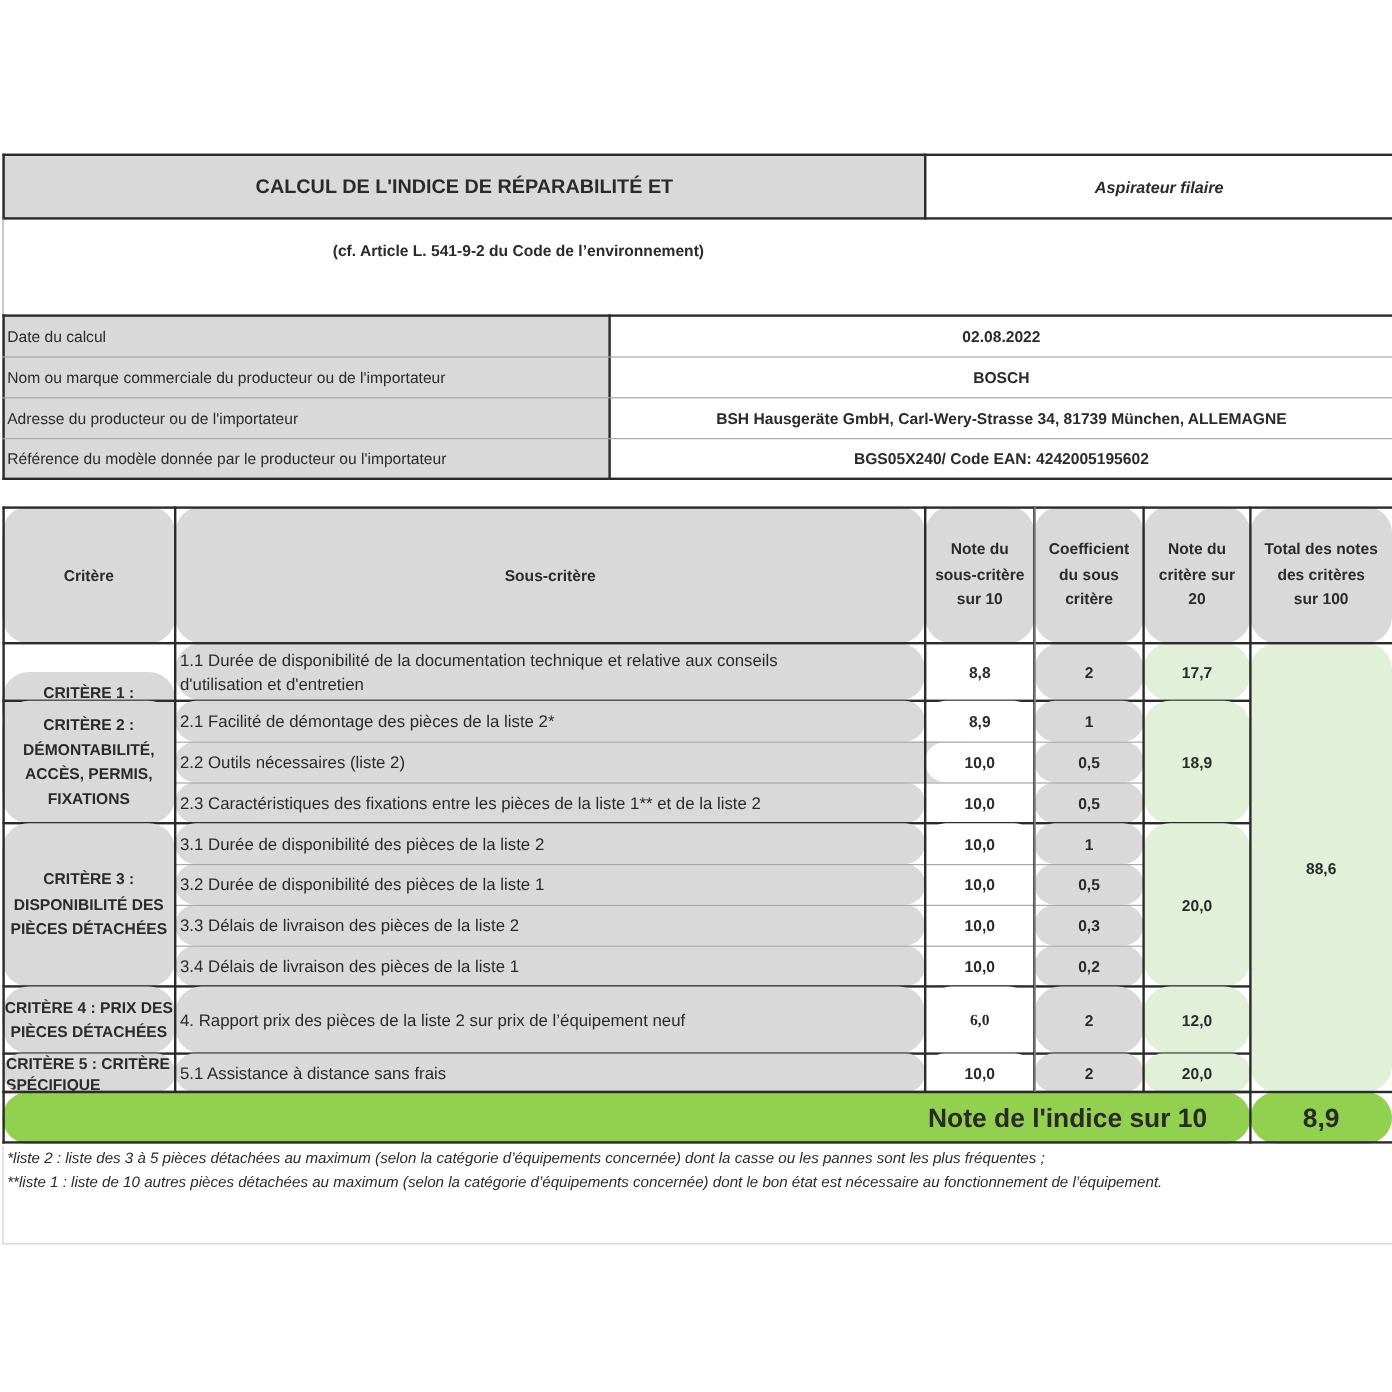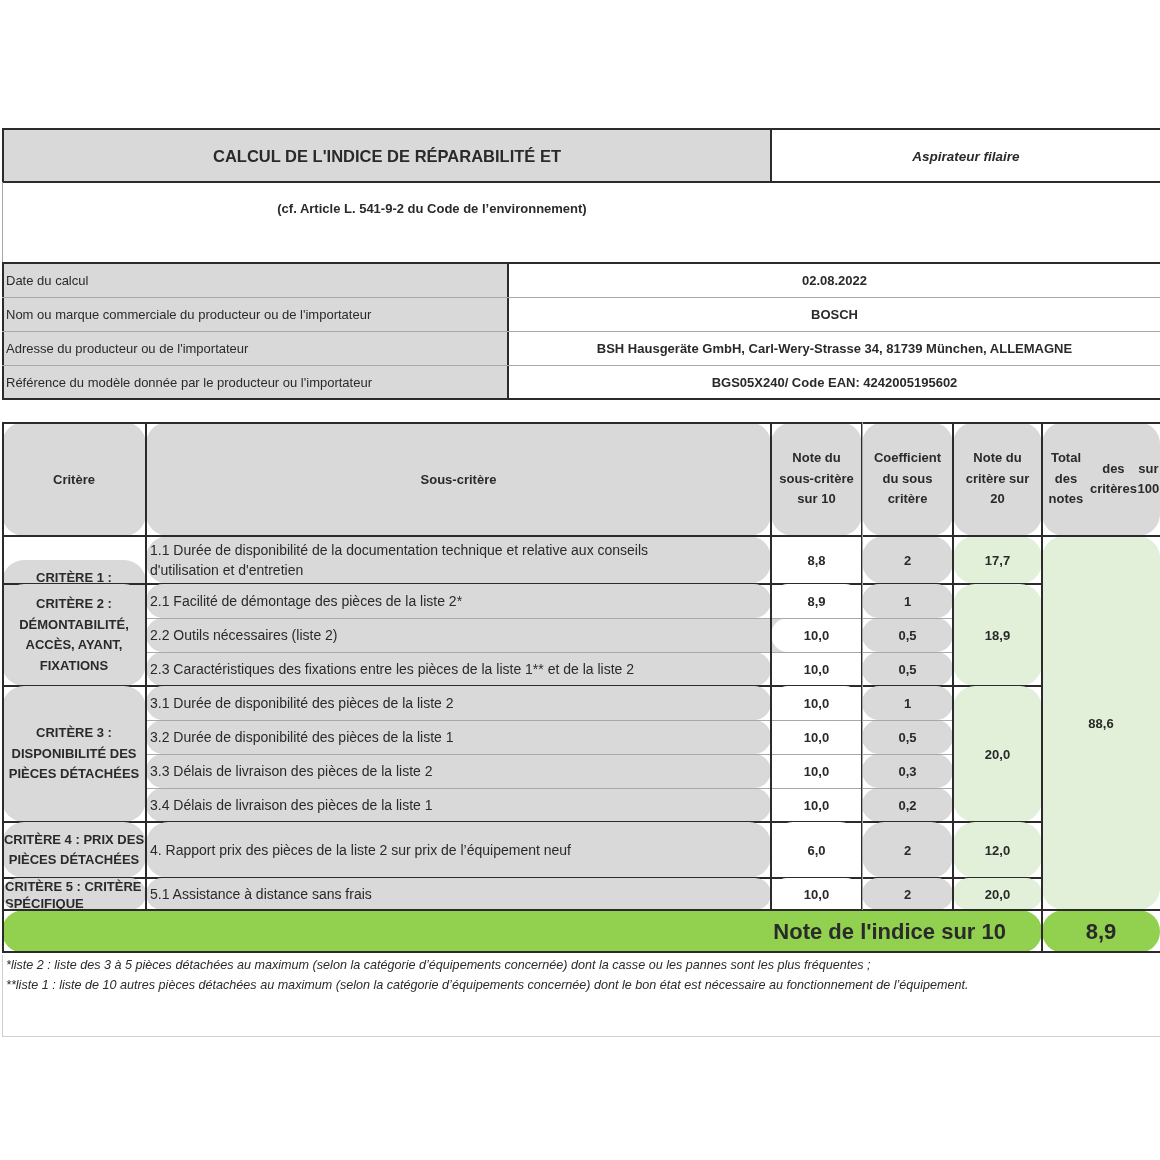--- a/index.html
+++ b/index.html
@@ -71,41 +71,41 @@
     <div class="cell gray b fs13" style="left: 862px; top: 422px; width: 91px; height: 114px; flex-direction: column; line-height: 20.5px;">
       <div>Coefficient</div>
       <div>du sous</div>
       <div>critère</div>
     </div>
     <div class="cell gray b fs13" style="left: 953px; top: 422px; width: 89px; height: 114px; flex-direction: column; line-height: 20.5px;">
       <div>Note du</div>
       <div>critère sur</div>
       <div>20</div>
     </div>
-    <div class="cell gray b fs13" style="left: 1042px; top: 422px; width: 118px; height: 114px; flex-direction: row; line-height: 20.5px;">
+    <div class="cell gray b fs13" style="left: 1042px; top: 422px; width: 118px; height: 114px; flex-direction: column; line-height: 20.5px;">
       <div>Total des notes</div>
       <div>des critères</div>
       <div>sur 100</div>
     </div>
     <div class="cell gray b fs13" style="left: 2px; top: 560px; width: 144px; height: 56px; flex-direction: column; line-height: 20.5px;">
       <div>CRITÈRE 1 :</div>
       <div>DOCUMENTATION</div>
     </div>
     <div class="cell lgreen b fs13" style="left:953px;top:536px;width:89px;height:48px;flex-direction:column;">17,7</div>
     <div class="cell gray fs14 left" style="left: 146px; top: 536px; width: 625px; height: 48px; flex-direction: column; align-items: flex-start; justify-content: center; line-height: 20px;">
       <div>1.1 Durée de disponibilité de la documentation technique et relative aux conseils</div>
       <div>d'utilisation et d'entretien</div>
     </div>
     <div class="cell white b fs13" style="left:771px;top:536px;width:91px;height:48px;flex-direction:column;">8,8</div>
     <div class="cell gray b fs13" style="left:862px;top:536px;width:91px;height:48px;flex-direction:column;">2</div>
     <div class="hline" style="left:2px;top:583px;width:1040px;"></div>
     <div class="cell gray b fs13" style="left: 2px; top: 584px; width: 144px; height: 102px; flex-direction: column; line-height: 20.5px;">
       <div>CRITÈRE 2 :</div>
       <div>DÉMONTABILITÉ,</div>
-      <div>ACCÈS, AYANT,</div>
+      <div>ACCÈS, PERMIS,</div>
       <div>FIXATIONS</div>
     </div>
     <div class="cell lgreen b fs13" style="left:953px;top:584px;width:89px;height:102px;flex-direction:column;">18,9</div>
     <div class="cell gray fs14 left" style="left: 146px; top: 584px; width: 625px; height: 34px; flex-direction: column; align-items: flex-start; justify-content: center; line-height: 20px;">
       <div>2.1 Facilité de démontage des pièces de la liste 2*</div>
     </div>
     <div class="cell white b fs13" style="left:771px;top:584px;width:91px;height:34px;flex-direction:column;">8,9</div>
     <div class="cell gray b fs13" style="left:862px;top:584px;width:91px;height:34px;flex-direction:column;">1</div>
     <div class="cell gray fs14 left" style="left: 146px; top: 618px; width: 675px; height: 34px; flex-direction: column; align-items: flex-start; justify-content: center; line-height: 20px;">
       <div>2.2 Outils nécessaires (liste 2)</div>
@@ -151,21 +151,21 @@
     <div class="thin-h" style="left:146px;top:788px;width:807px;"></div>
     <div class="hline" style="left:2px;top:821px;width:1040px;"></div>
     <div class="cell gray b fs13" style="left: 2px; top: 822px; width: 144px; height: 56px; flex-direction: column; line-height: 20px;">
       <div>CRITÈRE 4 : PRIX DES</div>
       <div>PIÈCES DÉTACHÉES</div>
     </div>
     <div class="cell lgreen b fs13" style="left:953px;top:822px;width:89px;height:56px;flex-direction:column;">12,0</div>
     <div class="cell gray fs14 left" style="left: 146px; top: 822px; width: 625px; height: 56px; flex-direction: column; align-items: flex-start; justify-content: center; line-height: 20px;">
       <div>4. Rapport prix des pièces de la liste 2 sur prix de l’équipement neuf</div>
     </div>
-    <div class="cell white b fs13" style="left:771px;top:822px;width:91px;height:56px;flex-direction:column;">6,0</div>
+    <div class="cell white b fs13" style="left:771px;top:822px;width:91px;height:56px;flex-direction:column;font-family:Liberation Serif, serif;">6,0</div>
     <div class="cell gray b fs13" style="left:862px;top:822px;width:91px;height:56px;flex-direction:column;">2</div>
     <div class="hline" style="left:2px;top:877px;width:1040px;"></div>
     <div class="cell gray b fs13" style="left: 2px; top: 878px; width: 144px; height: 32px; flex-direction: column; line-height: 17px; justify-content: flex-start; overflow: hidden; align-items: flex-start; padding-left: 3px; text-align: left;">
       <div>CRITÈRE 5 : CRITÈRE</div>
       <div>SPÉCIFIQUE</div>
     </div>
     <div class="cell lgreen b fs13" style="left:953px;top:878px;width:89px;height:32px;flex-direction:column;">20,0</div>
     <div class="cell gray fs14 left" style="left: 146px; top: 878px; width: 625px; height: 32px; flex-direction: column; align-items: flex-start; justify-content: center; line-height: 20px;">
       <div>5.1 Assistance à distance sans frais</div>
     </div>

